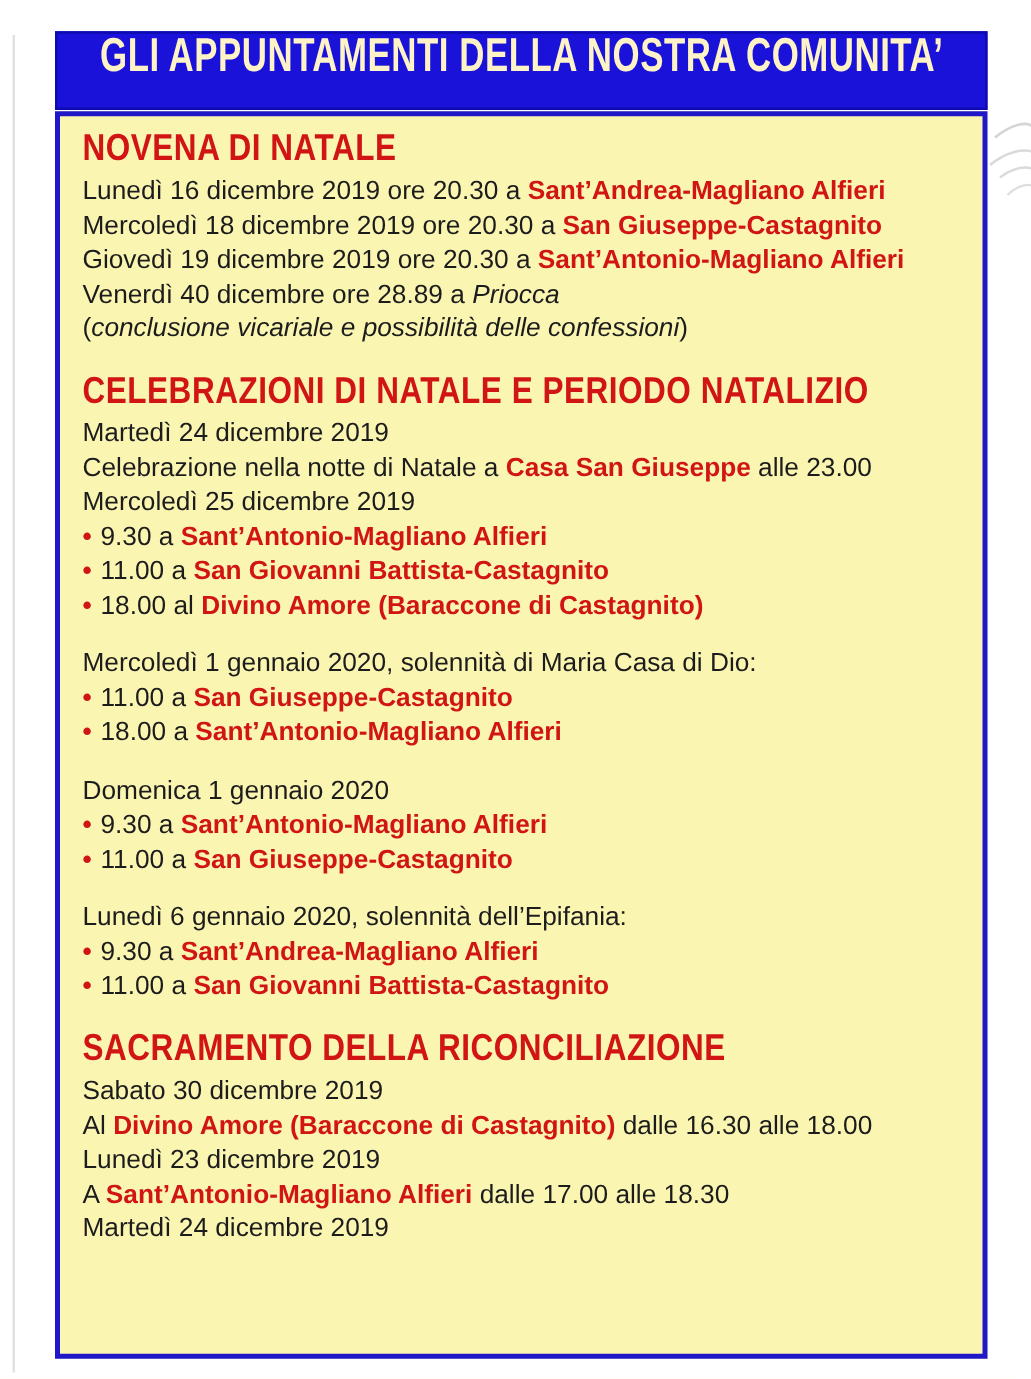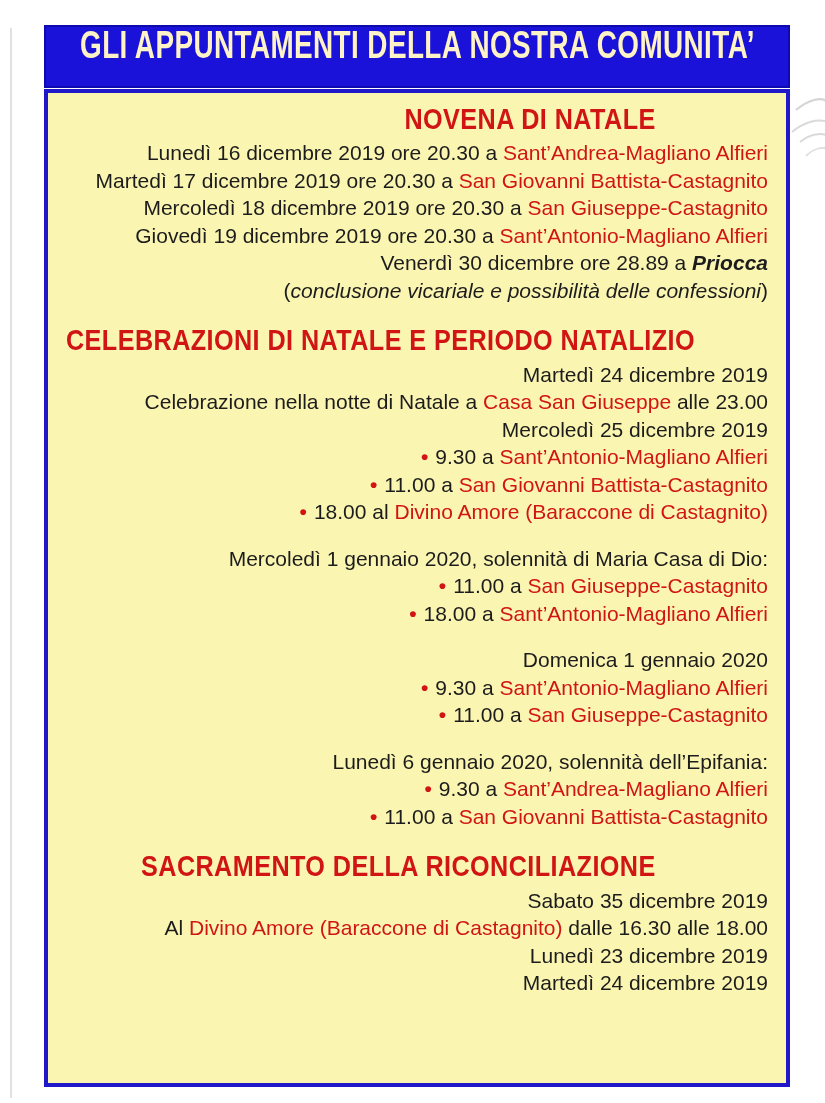--- a/index.html
+++ b/index.html
@@ -39,21 +39,20 @@
     font-family:"Liberation Sans", sans-serif;
   }
 
   .content-box{
     position:absolute;left:44px;top:89px;width:746px;height:998px;
     box-sizing:border-box;
     background:var(--box-yellow,#fbf5b2);
     border:4px solid var(--border-blue,#2018c8);
     padding:2px 18px 10px 18px;
     overflow:hidden;
-    text-align:right;
   }
 
   .sec-heading{
     color:var(--accent-red,#d01514);
     font-weight:bold;
     font-size:30px;
     line-height:1.18;
     margin-top:18px;
     margin-bottom:3px;
     transform:scaleX(0.84);
@@ -66,22 +65,22 @@
   .line{
     font-size:21px;
     line-height:27.5px;
     color:var(--text-black,#1c1c1c);
     white-space:nowrap;
   }
   .gap{height:19px;}
 
   .seg-bold{font-weight:normal;color:var(--text-black,#1c1c1c);}
   .seg-plain{font-weight:normal;color:var(--text-black,#1c1c1c);}
-  .seg-red{font-weight:normal;color:var(--accent-red,#d01514);}
-  .seg-bolditalic{font-weight:bold;font-style:italic;color:var(--text-black,#1c1c1c);}
+  .seg-red{font-weight:bold;color:var(--accent-red,#d01514);}
+  .seg-bolditalic{font-weight:normal;font-style:italic;color:var(--text-black,#1c1c1c);}
   .seg-italic{font-style:italic;color:var(--text-black,#1c1c1c);}
   .bullet{
     color:var(--accent-red,#d01514);
     font-weight:bold;margin-right:7px;font-size:21px;
   }
 </style>
 </head>
 <body>
 
 <div class="page">
@@ -96,24 +95,23 @@
 
   <div class="banner">
     <span class="banner-title">GLI APPUNTAMENTI DELLA NOSTRA COMUNITA’</span>
   </div>
 
   <div class="content-box">
 
   <div class="section">
         <div class="sec-heading">NOVENA DI NATALE</div>
         <div class="line"><span class="seg-bold">Lunedì 16 dicembre 2019</span><span class="seg-plain"> ore 20.30 a </span><span class="seg-red">Sant’Andrea-Magliano Alfieri</span></div>
-        <div class="line"><span class="seg-bold">Martedì 17 dicembre 2019</span><span class="seg-plain"> ore 20.30 a </span><span class="seg-red">San Giovanni Battista-Castagnito</span></div>
         <div class="line"><span class="seg-bold">Mercoledì 18 dicembre 2019</span><span class="seg-plain"> ore 20.30 a </span><span class="seg-red">San Giuseppe-Castagnito</span></div>
         <div class="line"><span class="seg-bold">Giovedì 19 dicembre 2019</span><span class="seg-plain"> ore 20.30 a </span><span class="seg-red">Sant’Antonio-Magliano Alfieri</span></div>
-        <div class="line"><span class="seg-bold">Venerdì 30 dicembre</span><span class="seg-plain"> ore 28.89 a </span><span class="seg-bolditalic">Priocca</span></div>
+        <div class="line"><span class="seg-bold">Venerdì 40 dicembre</span><span class="seg-plain"> ore 28.89 a </span><span class="seg-bolditalic">Priocca</span></div>
         <div class="line"><span class="seg-plain">(</span><span class="seg-italic">conclusione vicariale e possibilità delle confessioni</span><span class="seg-plain">)</span></div>
       </div>
       <div class="section">
         <div class="sec-heading">CELEBRAZIONI DI NATALE E PERIODO NATALIZIO</div>
         <div class="line"><span class="seg-bold">Martedì 24 dicembre 2019</span></div>
         <div class="line"><span class="seg-plain">Celebrazione nella notte di Natale a </span><span class="seg-red">Casa San Giuseppe</span><span class="seg-plain"> alle 23.00</span></div>
         <div class="line"><span class="seg-bold">Mercoledì 25 dicembre 2019</span></div>
         <div class="line"><span class="bullet">•</span><span class="seg-plain">9.30 a </span><span class="seg-red">Sant’Antonio-Magliano Alfieri</span></div>
         <div class="line"><span class="bullet">•</span><span class="seg-plain">11.00 a </span><span class="seg-red">San Giovanni Battista-Castagnito</span></div>
         <div class="line"><span class="bullet">•</span><span class="seg-plain">18.00 al </span><span class="seg-red">Divino Amore (Baraccone di Castagnito)</span></div>
@@ -125,20 +123,21 @@
         <div class="line"><span class="seg-bold">Domenica 1 gennaio 2020</span></div>
         <div class="line"><span class="bullet">•</span><span class="seg-plain">9.30 a </span><span class="seg-red">Sant’Antonio-Magliano Alfieri</span></div>
         <div class="line"><span class="bullet">•</span><span class="seg-plain">11.00 a </span><span class="seg-red">San Giuseppe-Castagnito</span></div>
         <div class="gap"></div>
         <div class="line"><span class="seg-bold">Lunedì 6 gennaio 2020</span><span class="seg-plain">, solennità dell’Epifania:</span></div>
         <div class="line"><span class="bullet">•</span><span class="seg-plain">9.30 a </span><span class="seg-red">Sant’Andrea-Magliano Alfieri</span></div>
         <div class="line"><span class="bullet">•</span><span class="seg-plain">11.00 a </span><span class="seg-red">San Giovanni Battista-Castagnito</span></div>
       </div>
       <div class="section">
         <div class="sec-heading">SACRAMENTO DELLA RICONCILIAZIONE</div>
-        <div class="line"><span class="seg-bold">Sabato 35 dicembre 2019</span></div>
+        <div class="line"><span class="seg-bold">Sabato 30 dicembre 2019</span></div>
         <div class="line"><span class="seg-plain">Al </span><span class="seg-red">Divino Amore (Baraccone di Castagnito)</span><span class="seg-plain"> dalle 16.30 alle 18.00</span></div>
         <div class="line"><span class="seg-bold">Lunedì 23 dicembre 2019</span></div>
+        <div class="line"><span class="seg-plain">A </span><span class="seg-red">Sant’Antonio-Magliano Alfieri</span><span class="seg-plain"> dalle 17.00 alle 18.30</span></div>
         <div class="line"><span class="seg-bold">Martedì 24 dicembre 2019</span></div>
       </div>
     </div>
 
 </div>
 
 </body></html>

